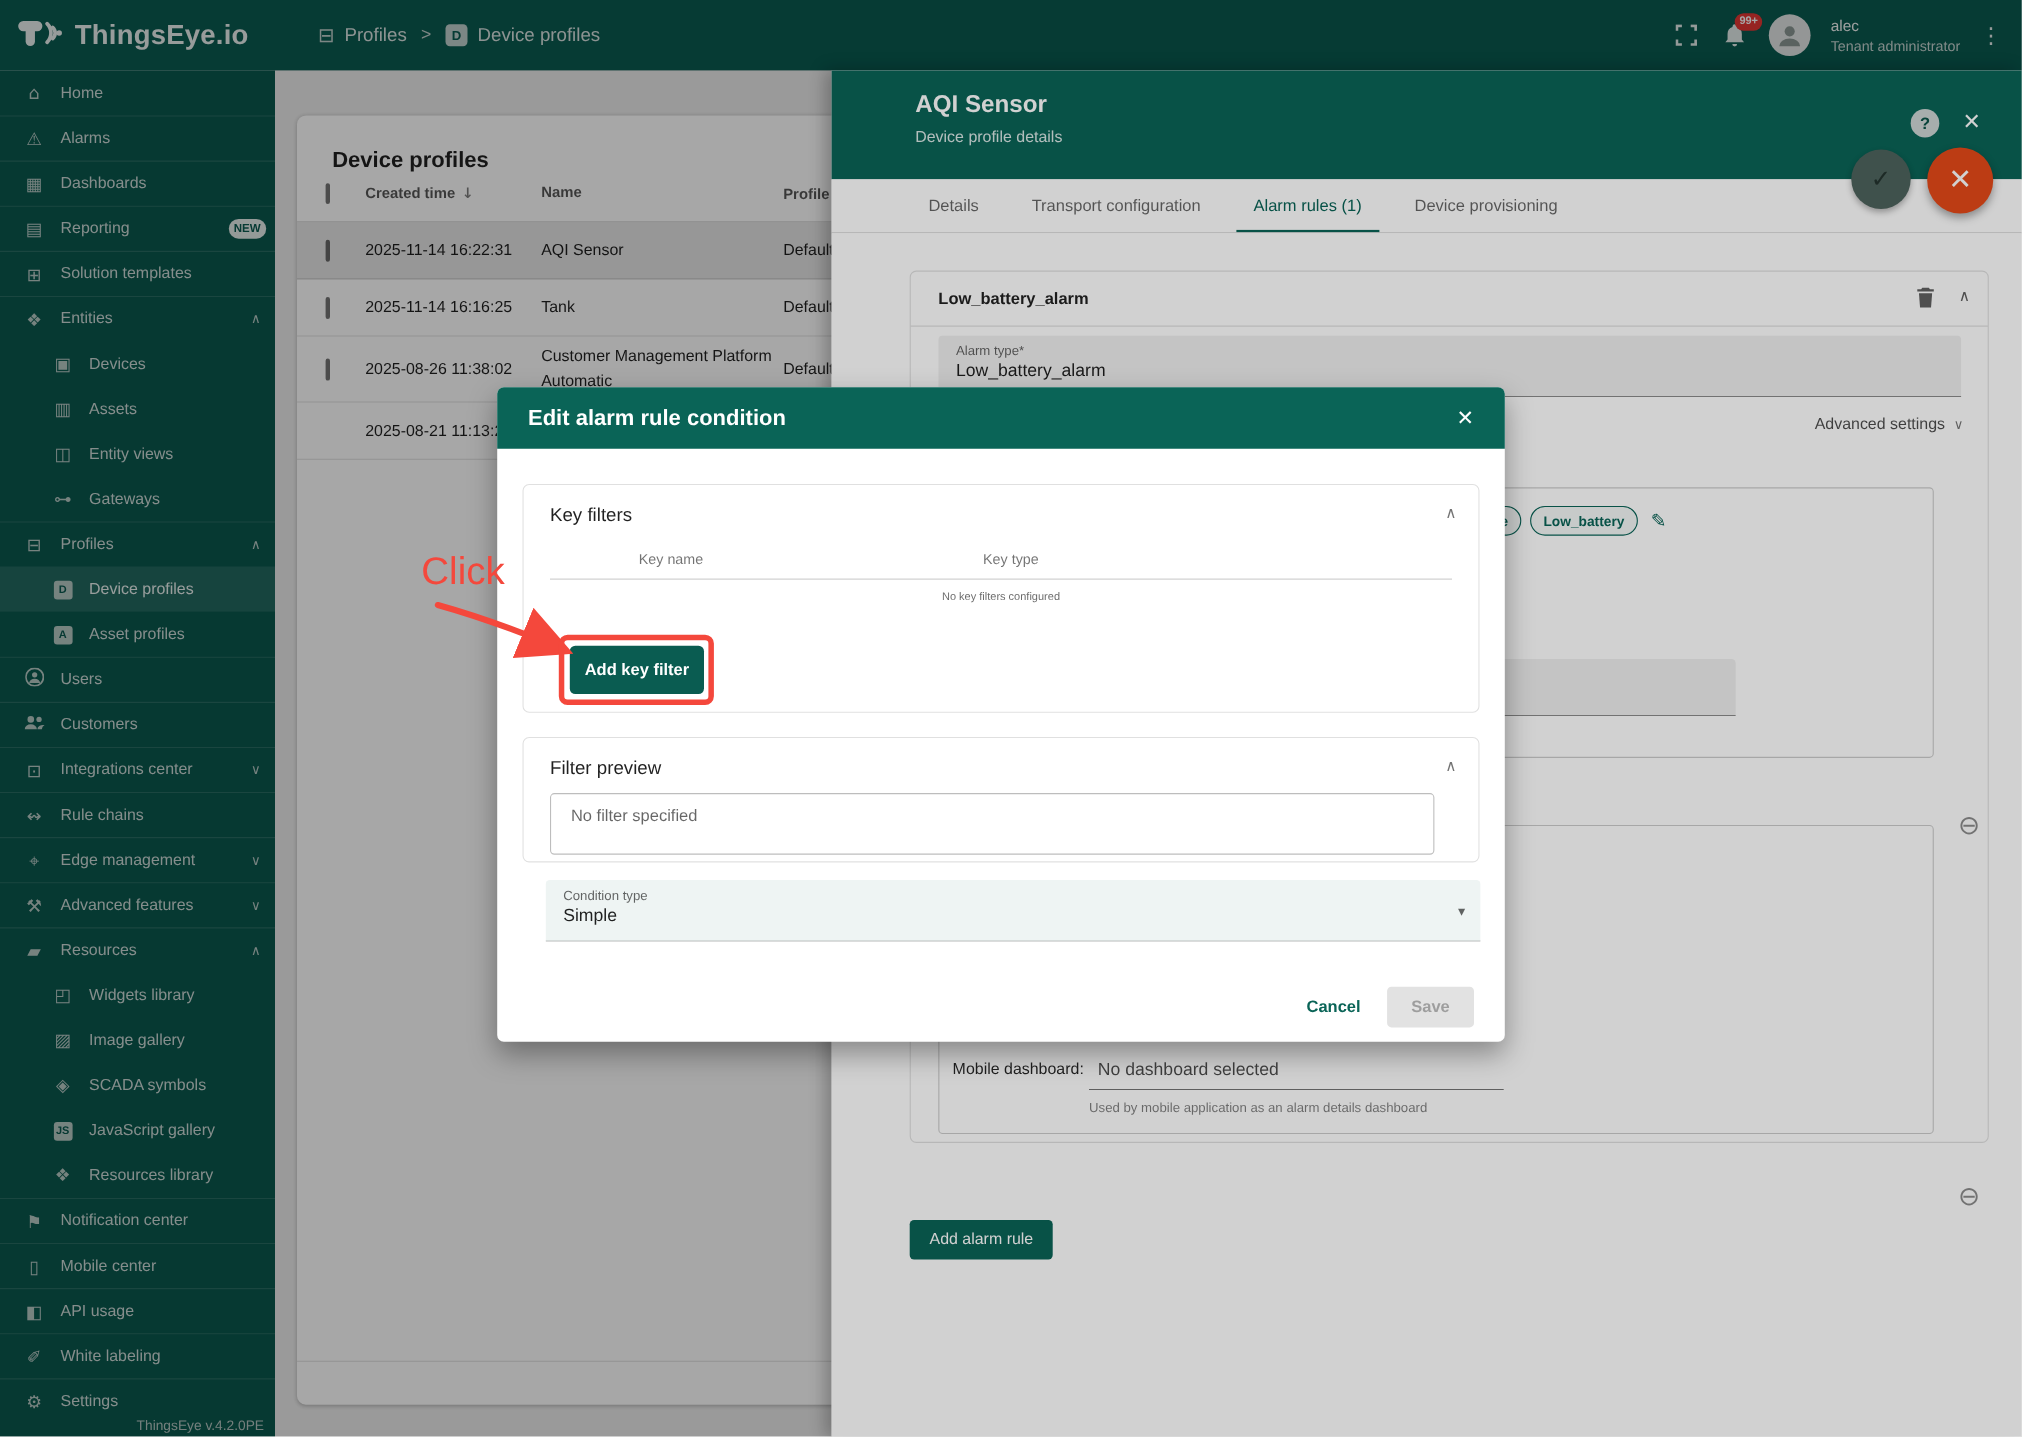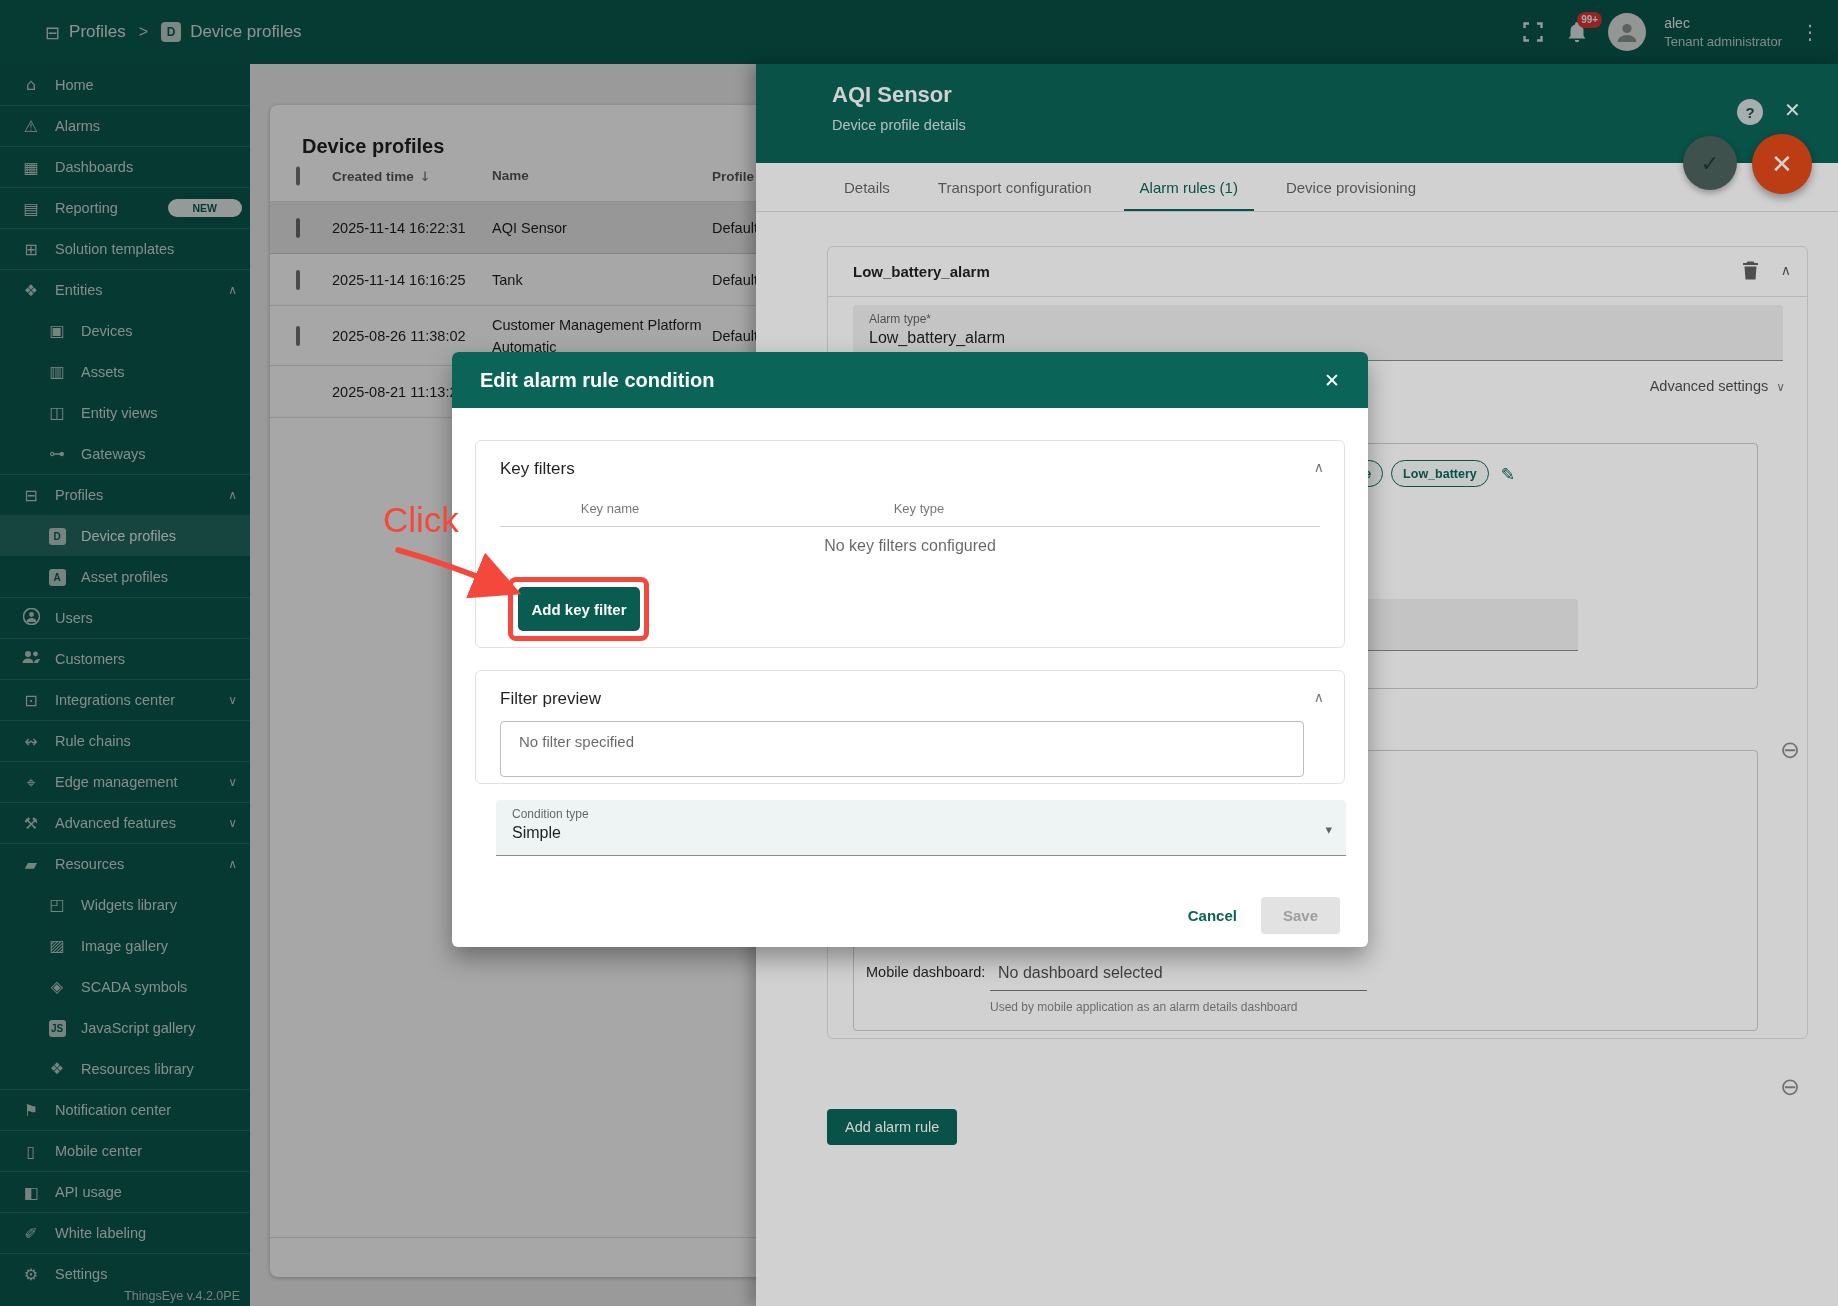--- a/index.html
+++ b/index.html
@@ -35,21 +35,21 @@
   .si { height:41px; display:flex; align-items:center; padding-left:20px; position:relative;
     color:#ccd9d6; font-size:14.5px; font-weight:500; cursor:pointer; }
   .si.top { border-top:1px solid rgba(255,255,255,.12); }
   .si.child { padding-left:46px; }
   .si.sel { background:rgba(255,255,255,.10); color:#e9f1ef; }
   .si-ic { width:22px; margin-right:13px; font-size:16px; color:#b6c8c4; text-align:center; flex:none; }
   .si-box { display:inline-flex; align-items:center; justify-content:center; min-width:17px; height:17px;
     border-radius:3px; background:#b6c8c4; color:#0b584e; font-size:10px; font-weight:bold; padding:0 2px; }
   .si-chev { position:absolute; right:13px; font-size:12px; color:#b6c8c4; }
   .si-badge { position:absolute; right:8px; background:#e3ebe9; color:#0b5a50; font-size:10.5px;
-    font-weight:bold; border-radius:9px; padding:3px 25px; }
+    font-weight:bold; border-radius:9px; padding:3px 5px; }
   .sb-version { position:absolute; bottom:3px; right:10px; color:#b3c4c0; font-size:12.5px; }
 
   
   .main { position:absolute; left:250px; top:64px; right:0; bottom:0; background:#ececec; z-index:0; }
   .table-card { position:absolute; left:20px; top:41px; width:1545px; height:1172px; background:#fff;
     border-radius:8px; box-shadow:0 1px 4px rgba(0,0,0,.25); overflow:hidden; }
   .tc-title { position:absolute; left:32px; top:30px; font-size:20px; color:rgba(0,0,0,.87); }
   .thead { position:absolute; left:0; top:45px; width:100%; height:52px;
     border-bottom:1px solid rgba(0,0,0,.12); font-size:13.5px; font-weight:bold; color:rgba(0,0,0,.66); }
   .trow { position:absolute; left:0; width:100%; border-bottom:1px solid rgba(0,0,0,.12);
@@ -126,21 +126,21 @@
   .mh-title { color:#fff; font-size:20px; font-weight:bold; }
   .mh-close { margin-left:auto; color:#fff; font-size:19px; }
   .mcard { position:absolute; left:23px; width:870px; border:1px solid rgba(0,0,0,.12); border-radius:6px; }
   .mcardA { top:88px; height:208px; }
   .mcardB { top:318px; height:114px; }
   .mc-title { position:absolute; left:24px; top:18px; font-size:17px; font-weight:normal; color:rgba(0,0,0,.87); }
   .mc-chev { position:absolute; right:20px; top:18px; color:rgba(0,0,0,.55); font-size:14px; }
   .kf-colhead { position:absolute; top:60px; width:160px; text-align:center; font-size:13px; color:rgba(0,0,0,.55); }
   .kf-name { left:54px; } .kf-type { left:363px; }
   .kf-divider { position:absolute; left:24px; right:24px; top:85px; border-top:1px solid rgba(0,0,0,.18); }
-  .kf-empty { position:absolute; left:0; width:100%; top:96px; text-align:center; font-size:16px; color:rgba(0,0,0,.6); }
+  .kf-empty { position:absolute; left:0; width:100%; top:96px; text-align:center; font-size:10px; color:rgba(0,0,0,.6); }
   .add-key-btn { position:absolute; left:42px; top:146px; width:122px; height:44px; background:#0a5c51;
     color:#fff; border:none; border-radius:5px; font-size:15px; font-weight:bold; font-family:inherit; }
   .fp-box { position:absolute; left:24px; top:50px; width:804px; height:56px; border:1px solid rgba(0,0,0,.26);
     border-radius:4px; }
   .fp-box span { position:absolute; left:18px; top:11px; font-size:15px; color:rgba(0,0,0,.6); }
   .cond-field { left:44px; top:448px; width:850px; height:56px; background:#eef4f3; }
   .cond-caret { position:absolute; right:14px; top:22px; font-size:13px; color:rgba(0,0,0,.6); }
   .modal-foot { position:absolute; left:0; bottom:0; width:100%; height:64px; display:flex;
     align-items:center; justify-content:flex-end; gap:10px; padding-right:28px; }
   .btn-cancel { background:none; border:none; color:#0a6457; font-size:15px; font-weight:bold;
@@ -153,20 +153,32 @@
   .anno-click { left:383px; top:500px; color:#f4483c; font-size:35px; font-weight:500; }
   .anno-rect { left:508px; top:577px; width:141px; height:64px; border:5px solid #f4483c; border-radius:8px; }
   .anno-arrow { left:388px; top:540px; }
 </style>
 </head>
 <body>
 
 <div class="stage">
 
   <header class="app-header">
+    <div class="logo-wrap">
+      <span>
+        <svg width="44" height="38" viewBox="0 0 52 40">
+          <rect x="3" y="7" width="26" height="11" rx="5.5" fill="#e8efed"></rect>
+          <rect x="11" y="12" width="10" height="22" rx="5" fill="#e8efed"></rect>
+          <path d="M34 10 a14 14 0 0 1 0 20" fill="none" stroke="#e8efed" stroke-width="4" stroke-linecap="round"></path>
+          <path d="M40 14 a8 8 0 0 1 0 12" fill="none" stroke="#e8efed" stroke-width="4" stroke-linecap="round"></path>
+          <circle cx="47" cy="20" r="3" fill="#e8efed"></circle>
+        </svg>
+      </span>
+      <span class="logo-text">ThingsEye.io</span>
+    </div>
     <nav class="crumbs">
       <span class="crumb">
         <span class="ic">⊟</span>
         <span>Profiles</span>
       </span>
       <span class="crumb-sep">&gt;</span>
       <span class="crumb">
         <span class="dbox">D</span>
         <span>Device profiles</span>
       </span>

